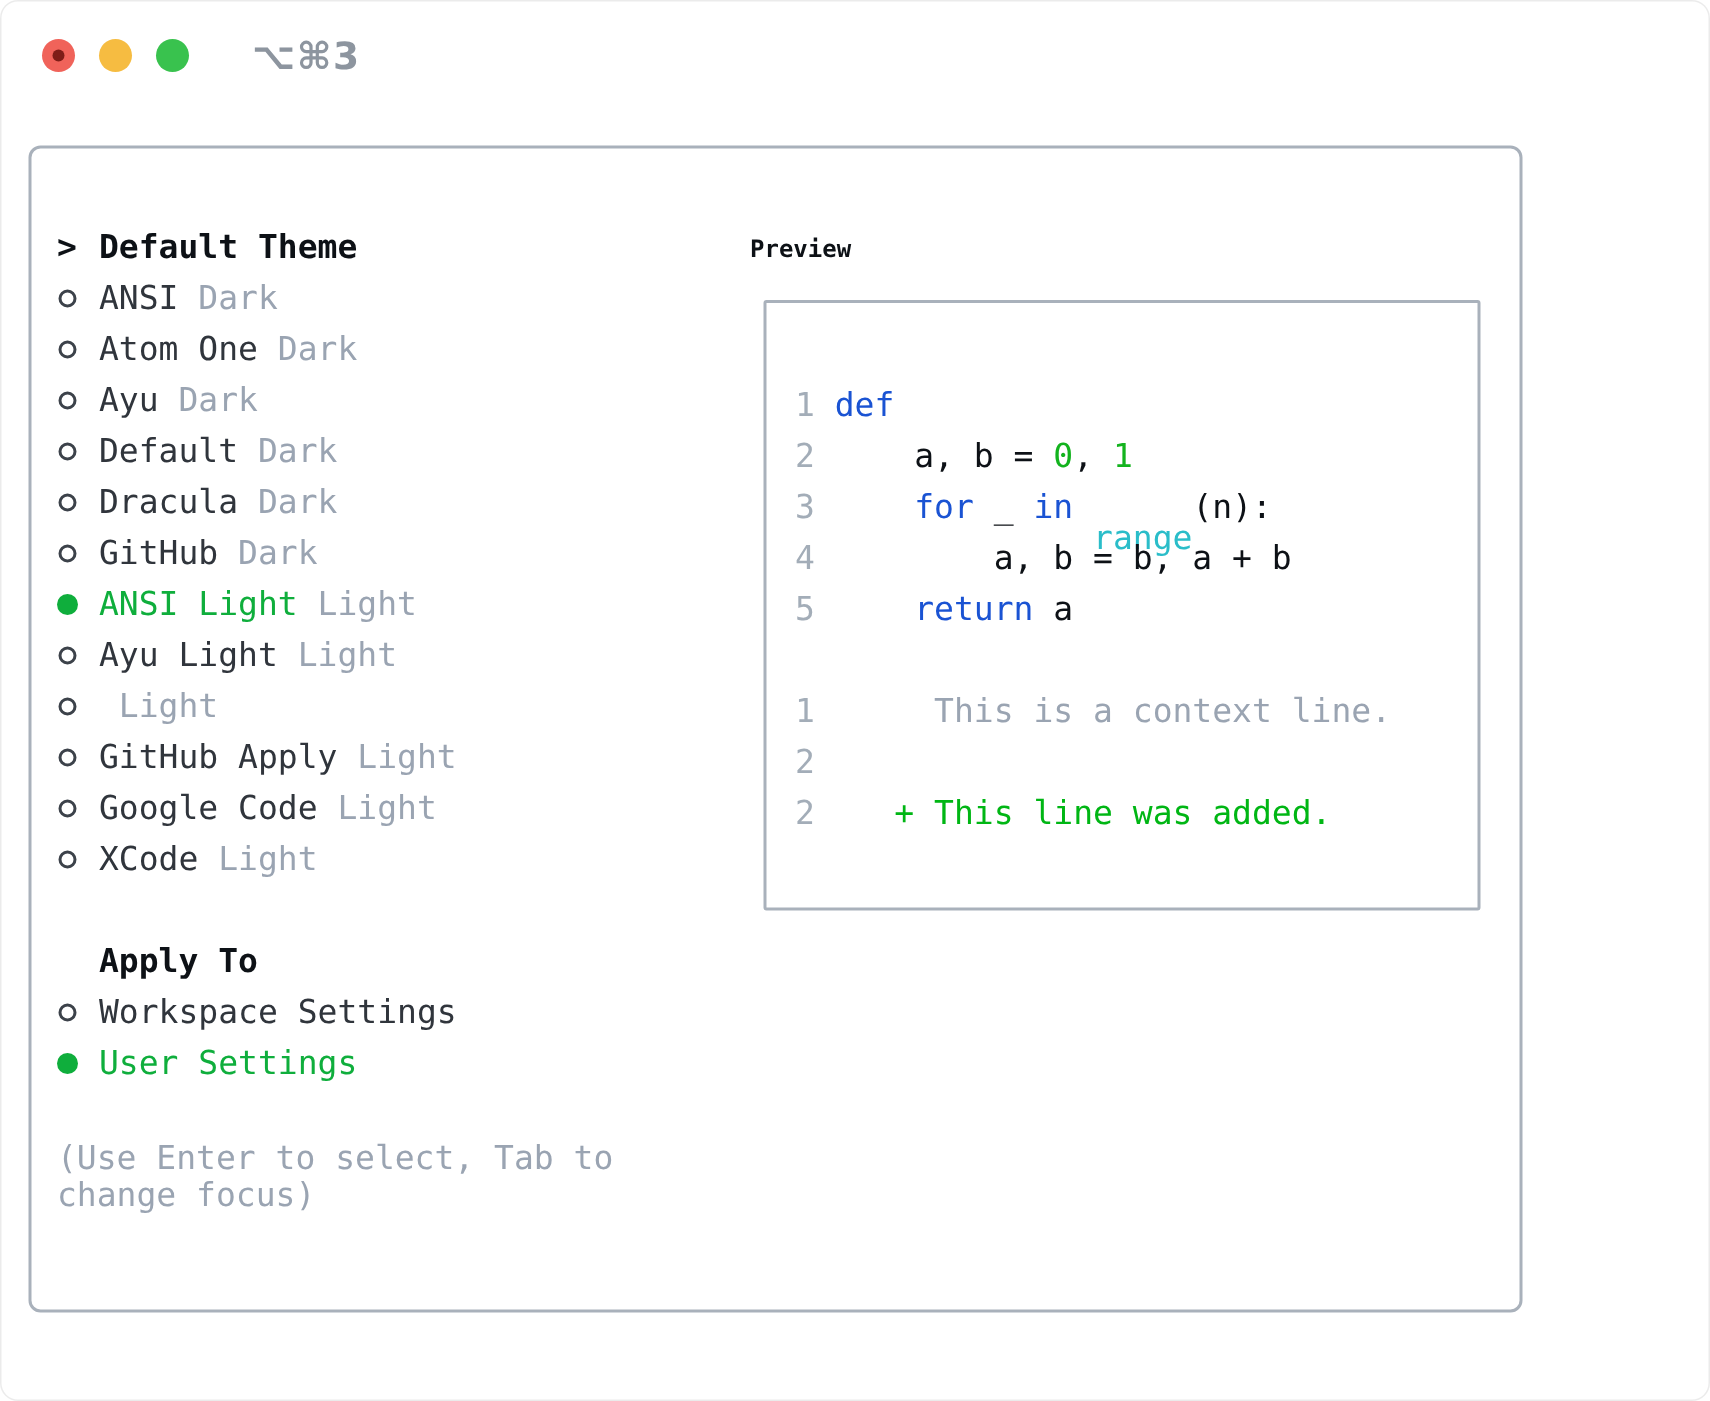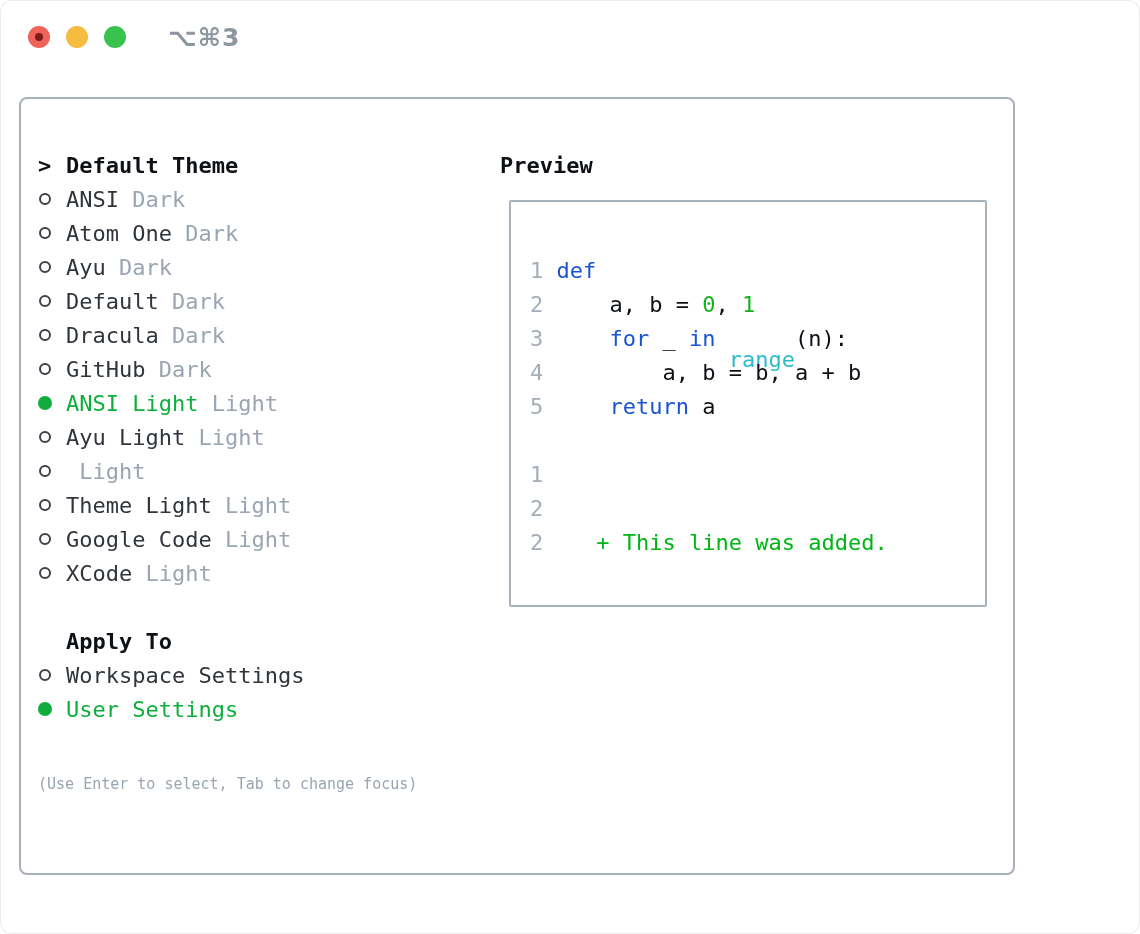--- a/index.html
+++ b/index.html
@@ -34,26 +34,26 @@
   .marker{width:28px;flex:0 0 28px;display:flex;align-items:center;}
   .prefix{color:var(--heading-black);font-weight:bold;}
   .heading-row{font-weight:bold;color:var(--heading-black);}
   .circle{width:12px;height:12px;border-radius:50%;border:2px solid #3c424a;box-sizing:border-box;margin-left:1px;}
   .circle.sel{width:14px;height:14px;border:none;background:var(--accent-green);margin-left:0;}
   .item-name{white-space:pre;}
   .item-name.sel{color:var(--accent-green);}
   .variant{color:var(--muted-gray);white-space:pre;}
   .apply-gap{margin-top:34px;}
   .help{
-    margin-top:34px;font-size:15px;line-height:49px;color:var(--muted-gray);
+    margin-top:34px;font-size:22px;line-height:25px;color:var(--muted-gray);
     width:402px;
   }
   
   .preview-heading{position:absolute;left:479px;top:49px;height:34px;display:flex;align-items:center;
-    font-size:22px;font-weight:bold;color:var(--heading-black);}
+    font-size:16px;font-weight:bold;color:var(--heading-black);}
   .preview-box{
     position:absolute;left:488px;top:101px;width:478px;height:407px;
     border:2px solid var(--border-gray);box-sizing:border-box;border-radius:2px;
     padding:51px 0 0 19px;overflow:hidden;
   }
   .codeline{height:34px;font-size:22px;white-space:pre;display:flex;align-items:center;}
   .ln{color:var(--ln-gray);white-space:pre;}
   .tok{white-space:pre;}
   .c-plain{color:var(--code-black);}
   .c-kw{color:var(--keyword-blue);}
@@ -143,21 +143,21 @@
           <div class="row">
             <span class="marker">
               <span class="circle"></span>
             </span>
             <span class="variant"> Light</span>
           </div>
           <div class="row">
             <span class="marker">
               <span class="circle"></span>
             </span>
-            <span class="item-name">Theme Light</span>
+            <span class="item-name">GitHub Apply</span>
             <span class="variant"> Light</span>
           </div>
           <div class="row">
             <span class="marker">
               <span class="circle"></span>
             </span>
             <span class="item-name">Google Code</span>
             <span class="variant"> Light</span>
           </div>
           <div class="row">
@@ -197,20 +197,20 @@
 
     <div class="preview-box">
       <div id="code-lines">
           <div class="codeline"><span class="ln">1 </span><span class="tok c-kw">def</span></div>
           <div class="codeline"><span class="ln">2 </span><span class="tok c-plain">    a, b = </span><span class="tok c-num">0</span><span class="tok c-plain">, </span><span class="tok c-num">1</span></div>
           <div class="codeline"><span class="ln">3 </span><span class="tok c-plain">    </span><span class="tok c-kw">for</span><span class="tok c-plain"> _ </span><span class="tok c-kw">in</span><span class="tok c-plain"> </span><span class="tok c-fn">range</span><span class="tok c-plain">(n):</span></div>
           <div class="codeline"><span class="ln">4 </span><span class="tok c-plain">        a, b = b, a + b</span></div>
           <div class="codeline"><span class="ln">5 </span><span class="tok c-plain">    </span><span class="tok c-kw">return</span><span class="tok c-plain"> a</span></div>
         </div>
       <div class="difflines" id="diff-lines">
-          <div class="codeline"><span class="ln">1 </span></div>
+          <div class="codeline"><span class="ln">1 </span><span class="tok d-context">     This is a context line.</span></div>
           <div class="codeline"><span class="ln">2 </span></div>
           <div class="codeline"><span class="ln">2 </span><span class="tok d-added">   + This line was added.</span></div>
         </div>
     </div>
 
   </div>
 </div>
 
 </body></html>

